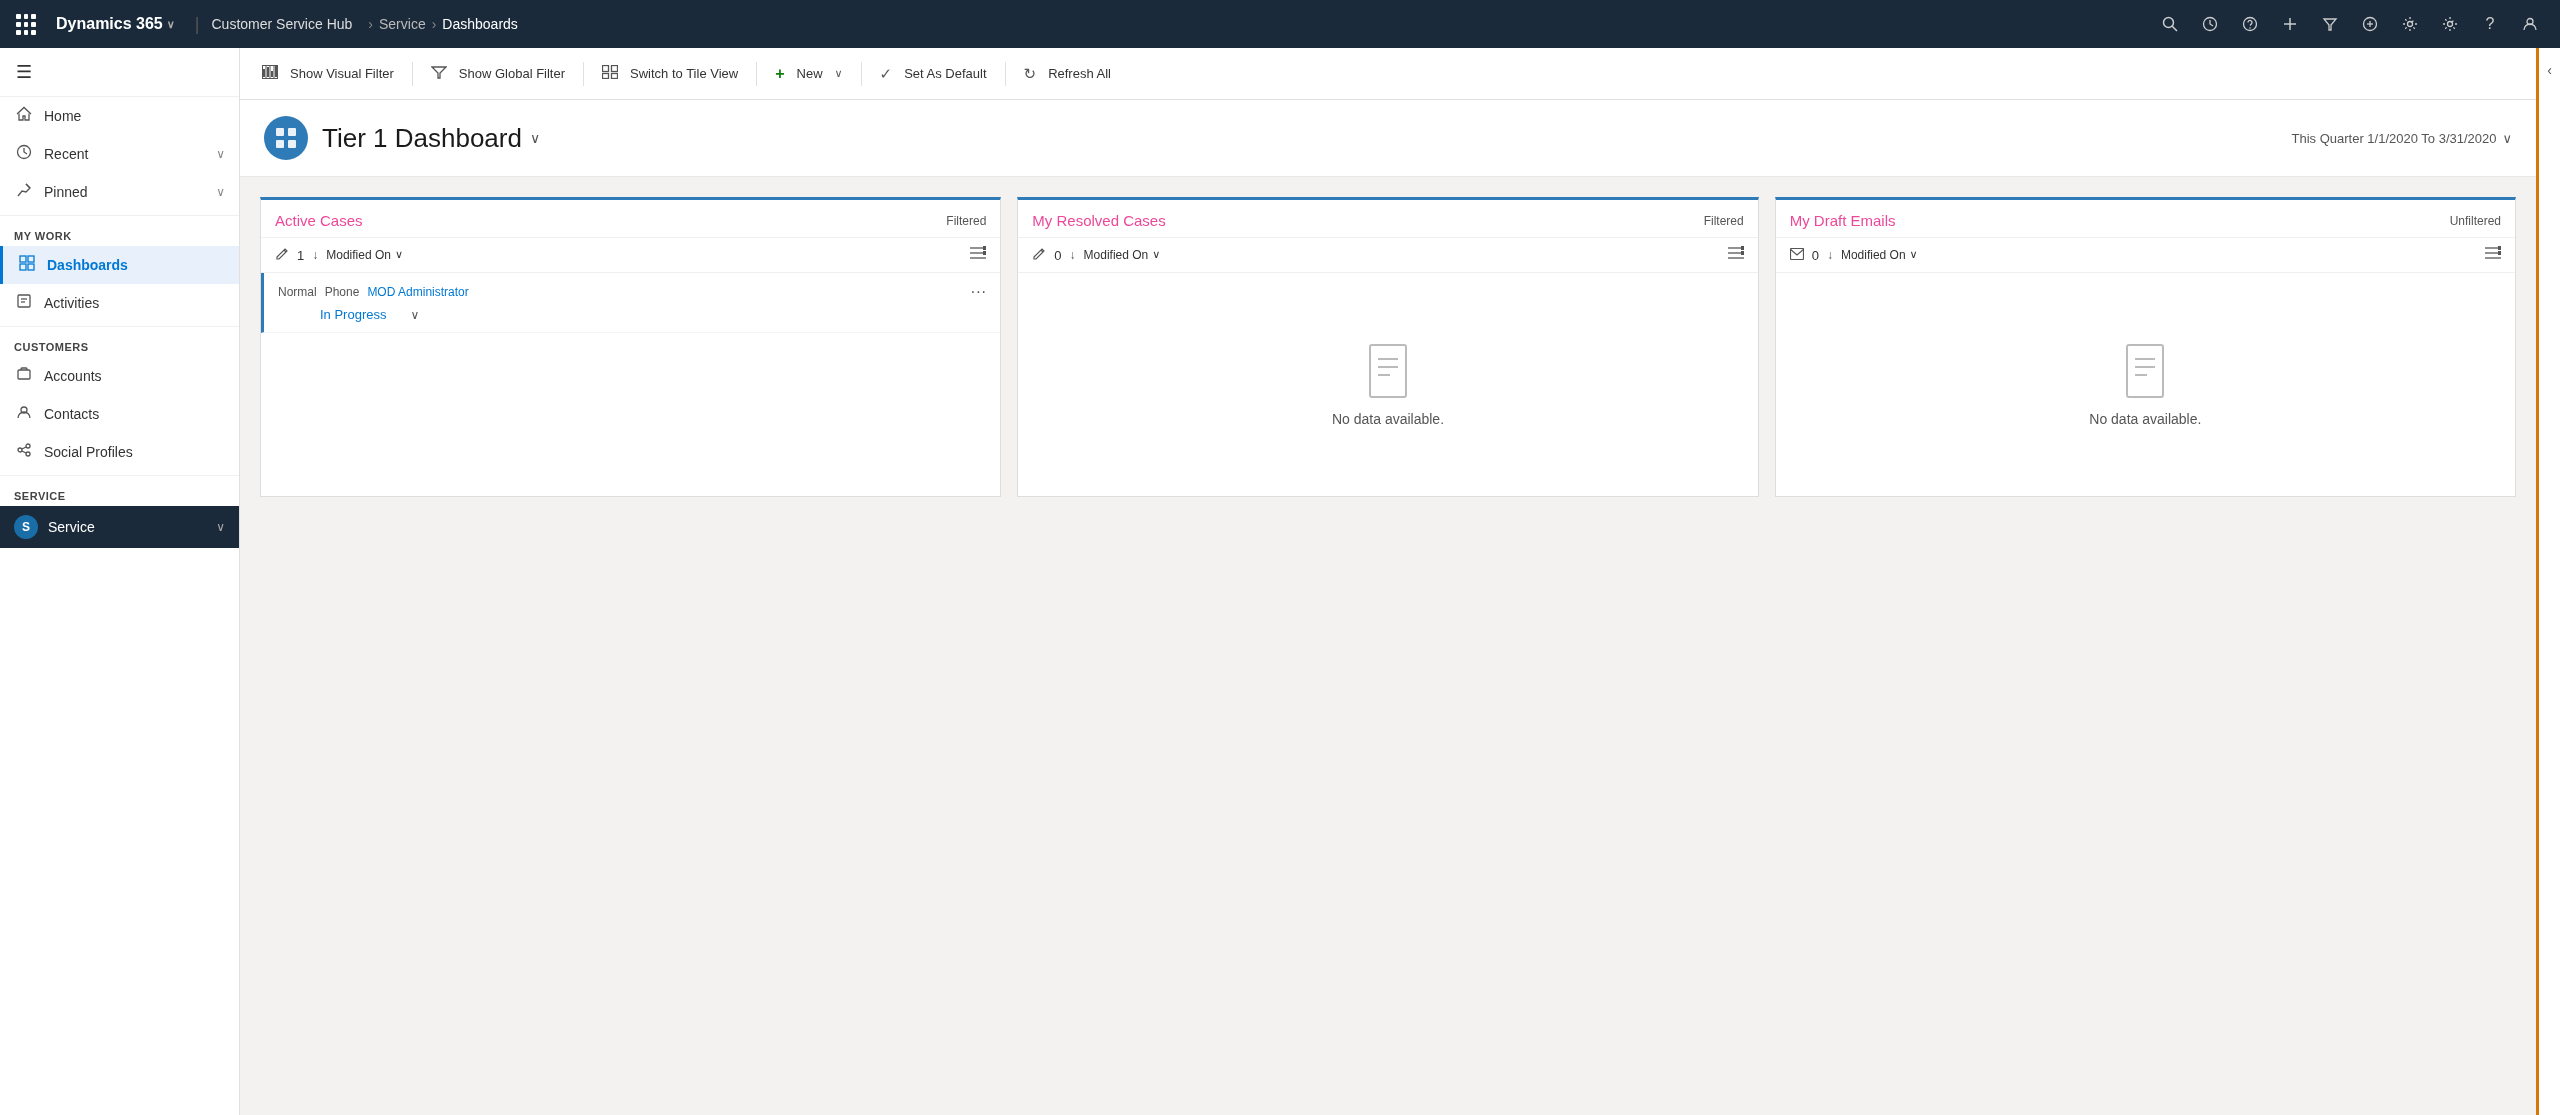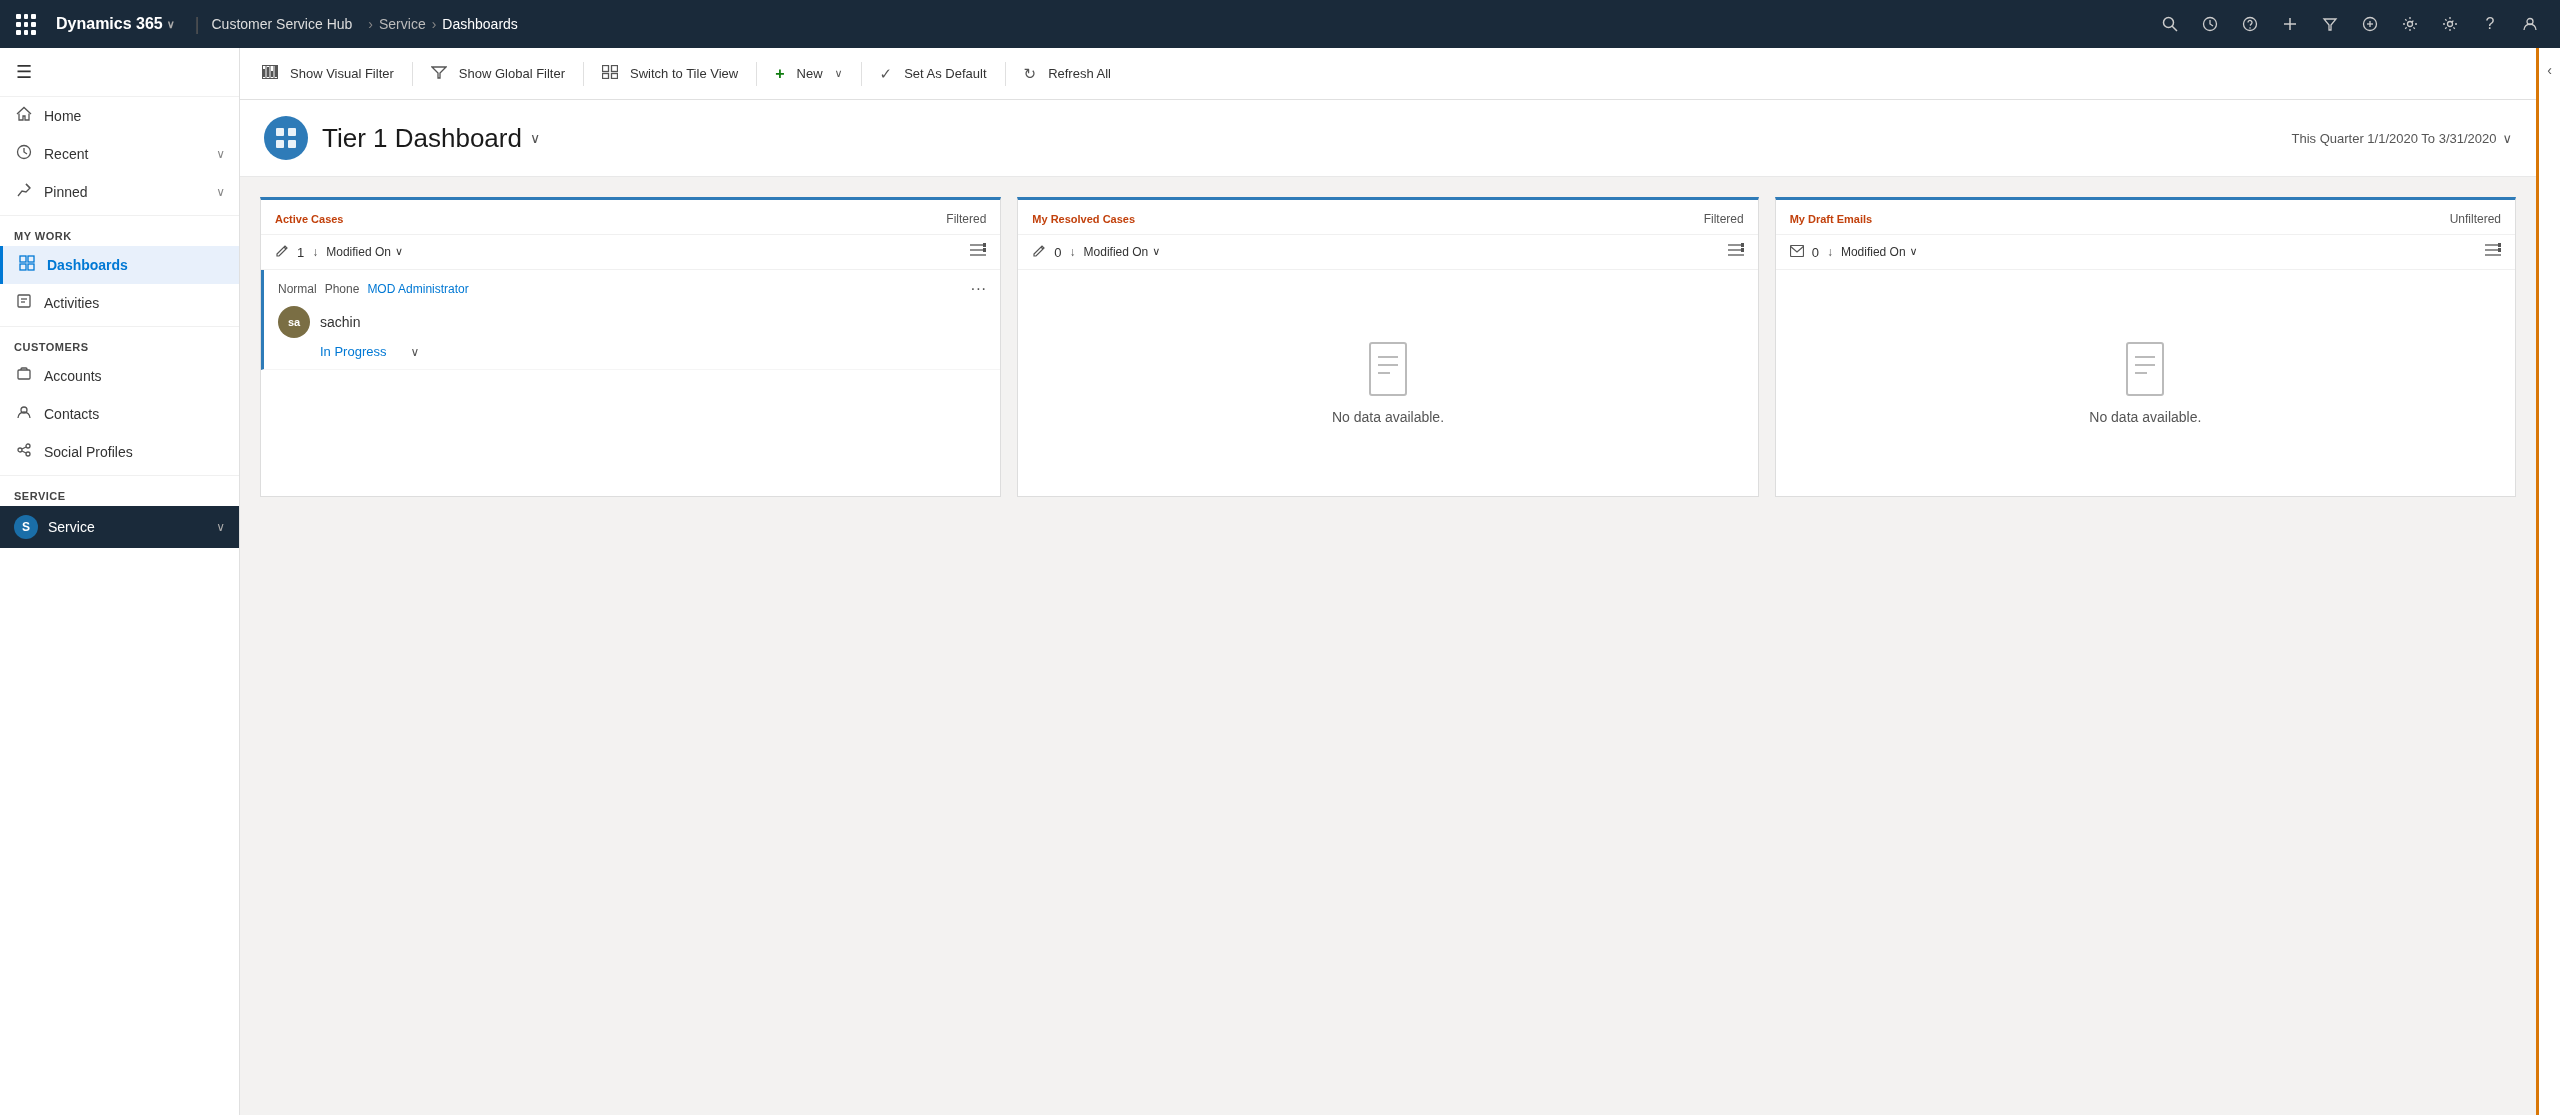--- a/index.html
+++ b/index.html
@@ -89,21 +89,21 @@
       background: #fff;
       border: 1px solid #ddd;
       border-top: 3px solid #2e7bb8;
       flex: 1;
       min-width: 0;
       display: flex;
       flex-direction: column;
       min-height: 300px;
     }
     .card-header { padding: 12px 14px 8px; display: flex; align-items: center; border-bottom: 1px solid #f0f0f0; }
-    .card-title { font-size: 11px; color: #c2410c; font-weight: 700; flex: 1; }
+    .card-title { font-size: 15px; color: #ec4899; font-weight: 400; flex: 1; }
     .card-filter { font-size: 12px; color: #555; }
     .card-toolbar { padding: 8px 14px; display: flex; align-items: center; gap: 8px; border-bottom: 1px solid #f0f0f0; }
     .card-toolbar-icon { font-size: 14px; color: #555; cursor: pointer; }
     .card-count { font-size: 13px; color: #333; font-weight: 500; }
     .card-sort { font-size: 12px; color: #333; display: flex; align-items: flex-start; gap: 4px; cursor: pointer; }
     .card-sort .chevron { font-size: 11px; }
     .card-view-btn { margin-left: auto; font-size: 16px; color: #555; cursor: pointer; }
     .card-body { flex: 1; padding: 0; }
     .card-row { padding: 10px 14px; border-bottom: 1px solid #f5f5f5; }
     .card-row-top { display: flex; align-items: center; gap: 8px; font-size: 12px; color: #333; }
@@ -456,24 +456,20 @@
           </span>
         </div>
         <div class="card-body">
           <div class="card-row" style="border-left: 3px solid #2e7bb8; text-align: right;">
             <div class="card-row-top">
               <span class="card-row-tag">Normal</span>
               <span class="card-row-tag">Phone</span>
               <span class="card-row-link">MOD Administrator</span>
               <span class="card-row-more">···</span>
             </div>
-            <div class="card-row-user">
-              <div class="user-avatar">sa</div>
-              <span class="user-name">sachin</span>
-            </div>
             <div class="card-row-status">
               <span class="status-text">In Progress</span>
               <span class="status-chevron">∨</span>
             </div>
           </div>
         </div>
       </div>
 
       <div class="dashboard-card">
         <div class="card-header">

